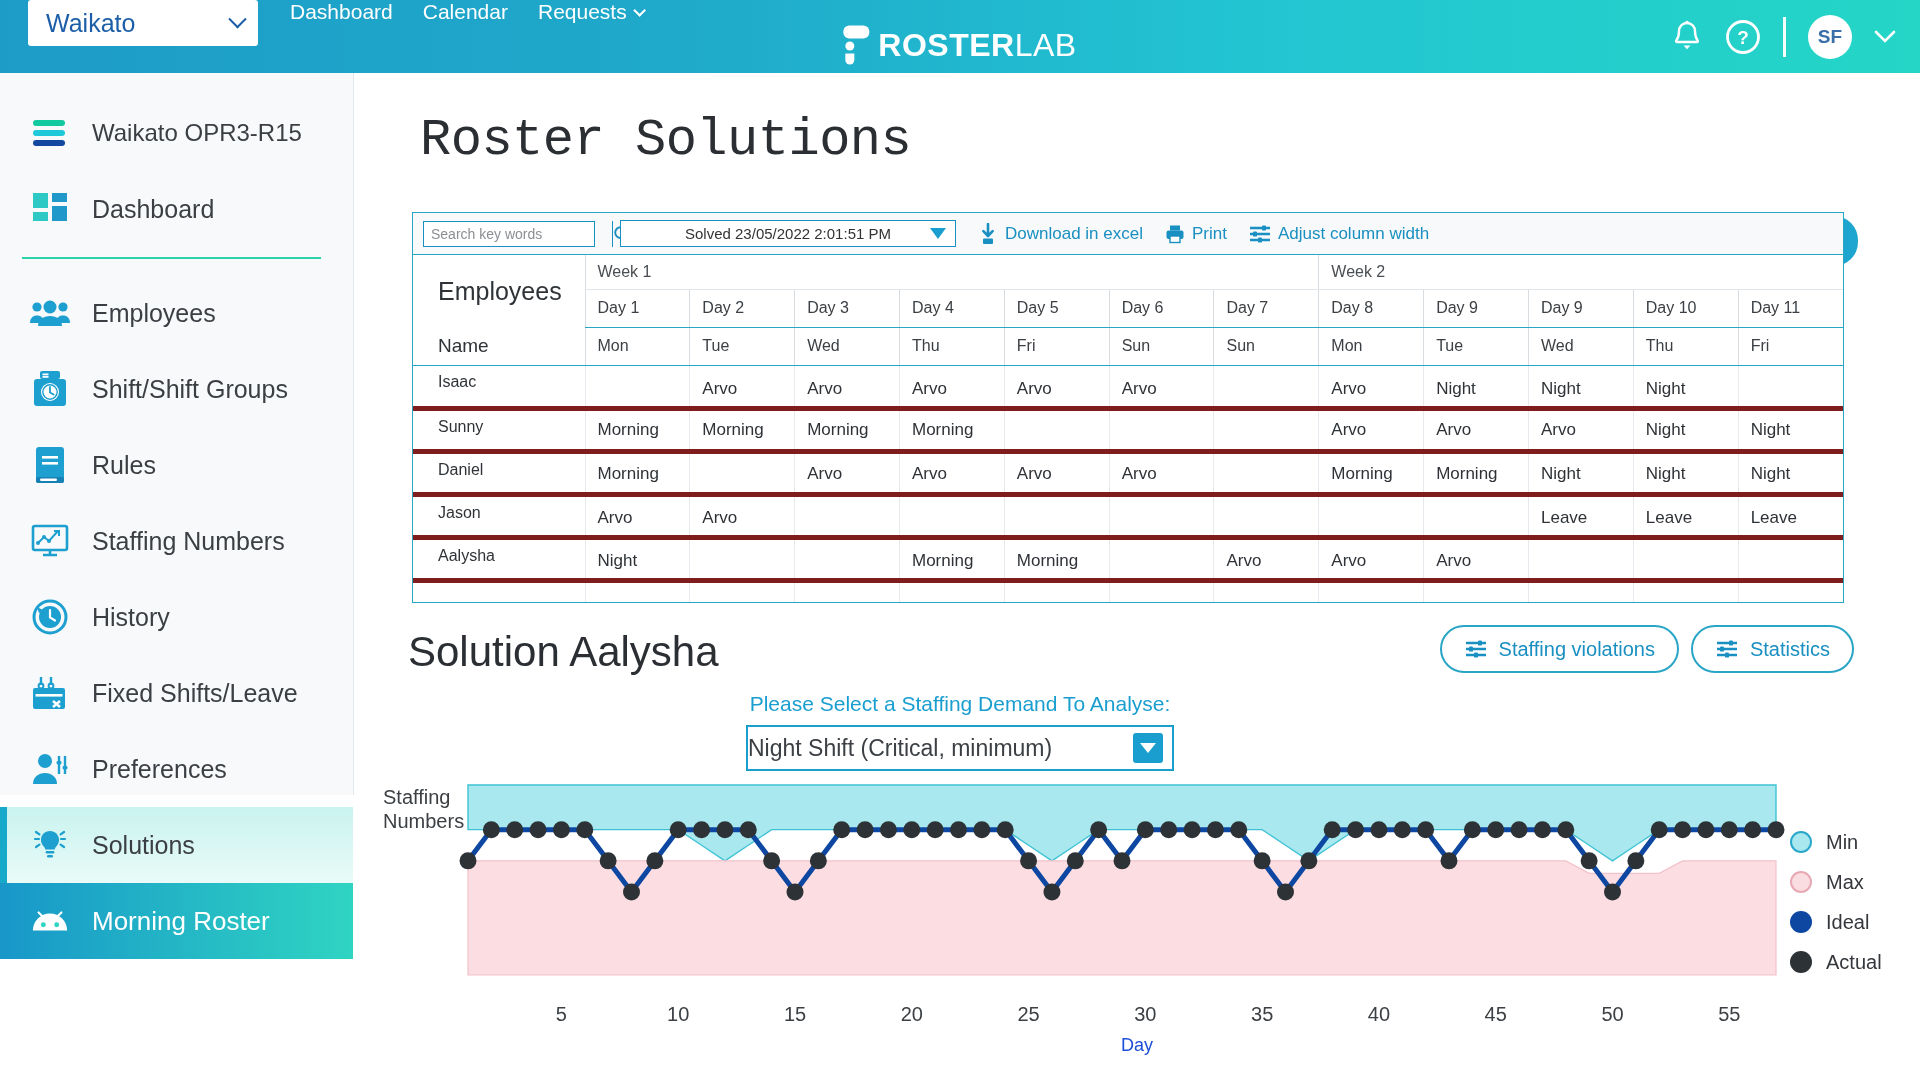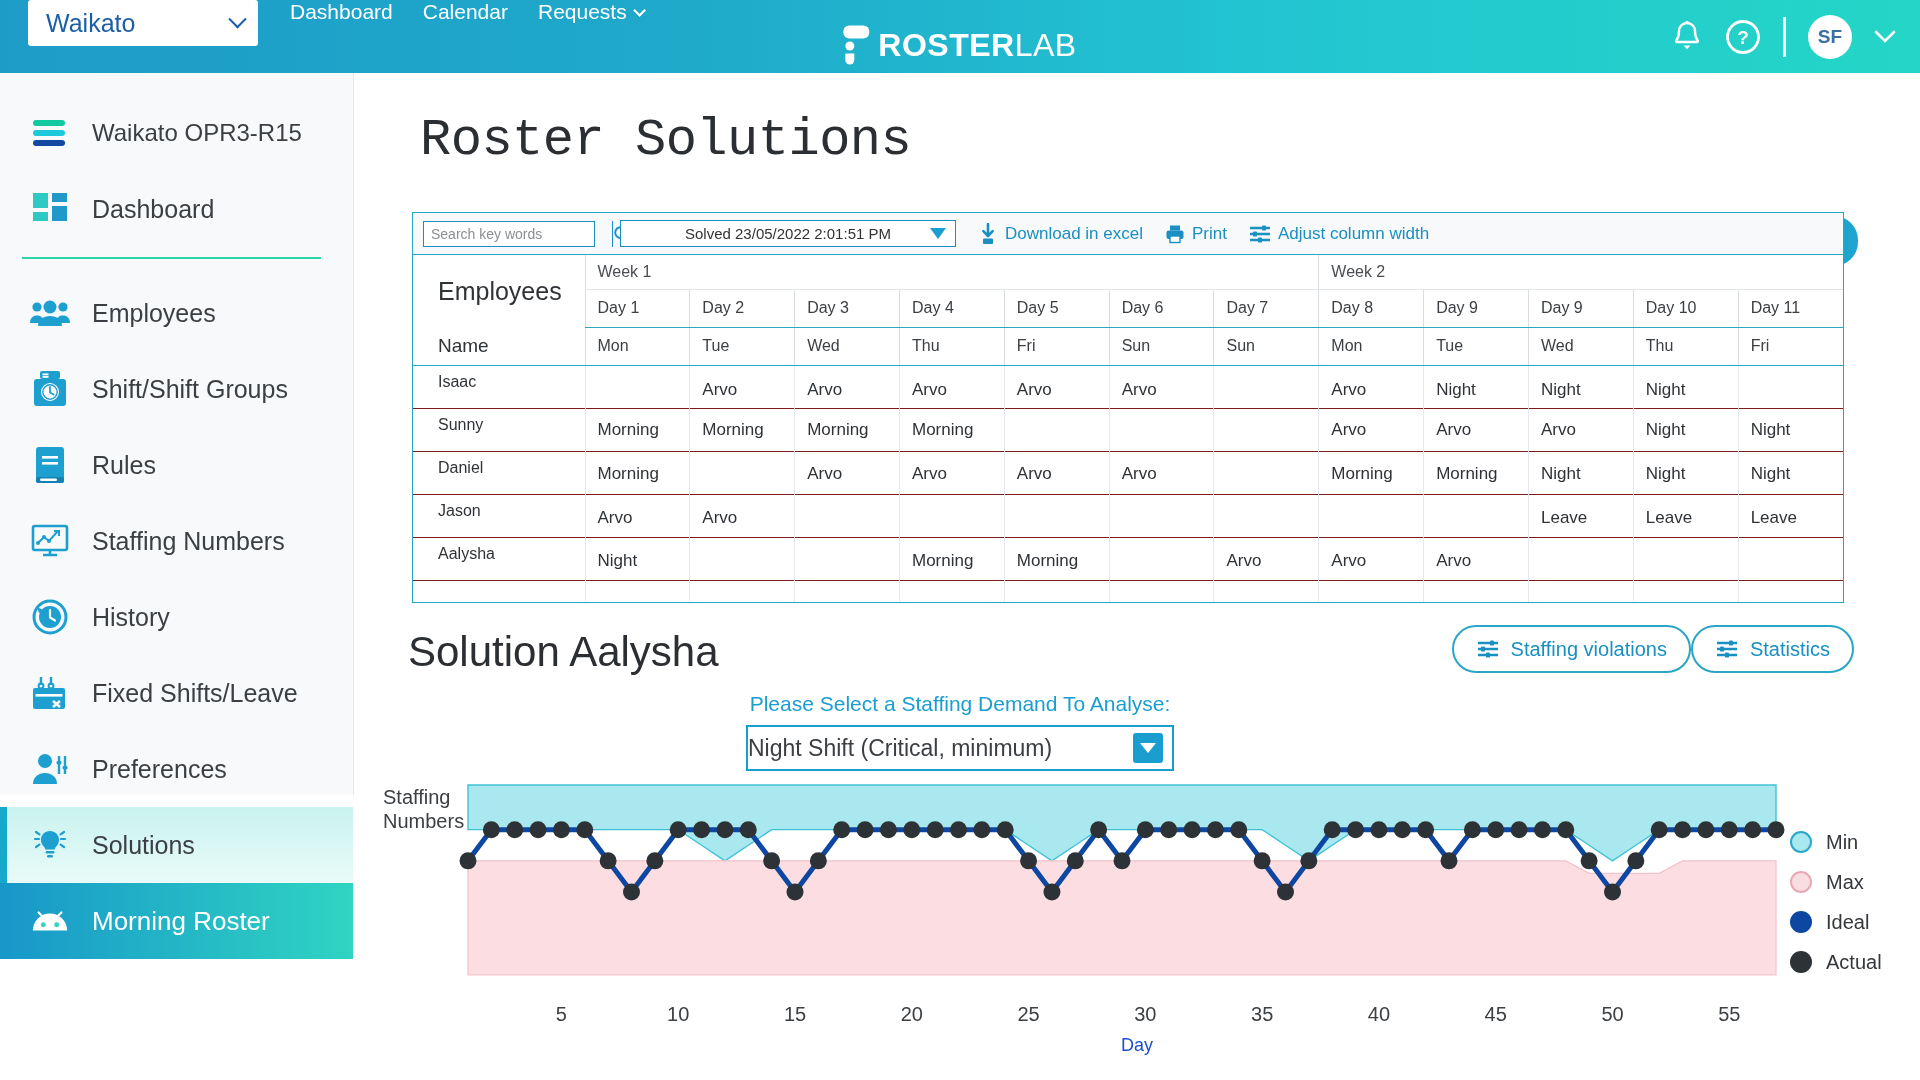--- a/index.html
+++ b/index.html
@@ -108,29 +108,29 @@
               border-bottom: 1px solid #29a5c6; }
   .dow-cell { font-size: 16px; color: #3c4044; text-align: left; height: 38px;
               padding-left: 12px !important; border-left: 1px solid #d8dde1;
               border-bottom: 1px solid #29a5c6; }
   .th-name { font-size: 19px; color: #2f3337; text-align: left;
              padding-left: 25px !important; border-bottom: 1px solid #29a5c6; }
   td.shift { font-size: 17px; color: #2f3337; text-align: left; height: 43px;
              padding-left: 12px !important; }
   td.emp-name { font-size: 16px; color: #2f3337; text-align: left;
                 padding-left: 25px !important; vertical-align: top; padding-top: 7px !important; }
-  tr.rrow { border-bottom: 1px solid #7f1d1d; }
+  tr.rrow { border-bottom: 5px solid #7f1d1d; }
   tr.rrow.first { border-top: none; }
   tr.tailrow td { height: 22px; }
   .colsep { border-left: 1px solid #e6eaee; }
 
   
   .analysis-title { position: absolute; left: 408px; top: 628px;
                     font-size: 42px; color: #2b2f33; font-weight: 400; }
-  .seg-wrap { position: absolute; right: 66px; top: 625px; display: flex; }
+  .seg-wrap { position: absolute; right: 66px; top: 625px; display: flex; gap: 12px; }
   .seg { height: 48px; border: 2px solid #29a5c6; border-radius: 24px; background: #fff;
          display: flex; align-items: center; gap: 11px; padding: 0 22px; cursor: pointer; }
   .seg .t { font-size: 20px; color: #1a8fc1; white-space: nowrap; }
   .seg.sel { background: #29a5c6; border-color: #29a5c6; }
   .seg.sel .t { color: #fff; }
   .select-prompt { position: absolute; left: 0; right: 0; top: 692px; text-align: center;
                    font-size: 21px; color: #1a9ed0; }
   .demand-sel { position: absolute; left: 50%; transform: translateX(-50%); top: 725px;
                 width: 428px; height: 46px; border: 2px solid #1a9ed0; background: #fff;
                 display: flex; align-items: center; justify-content: flex-start;

